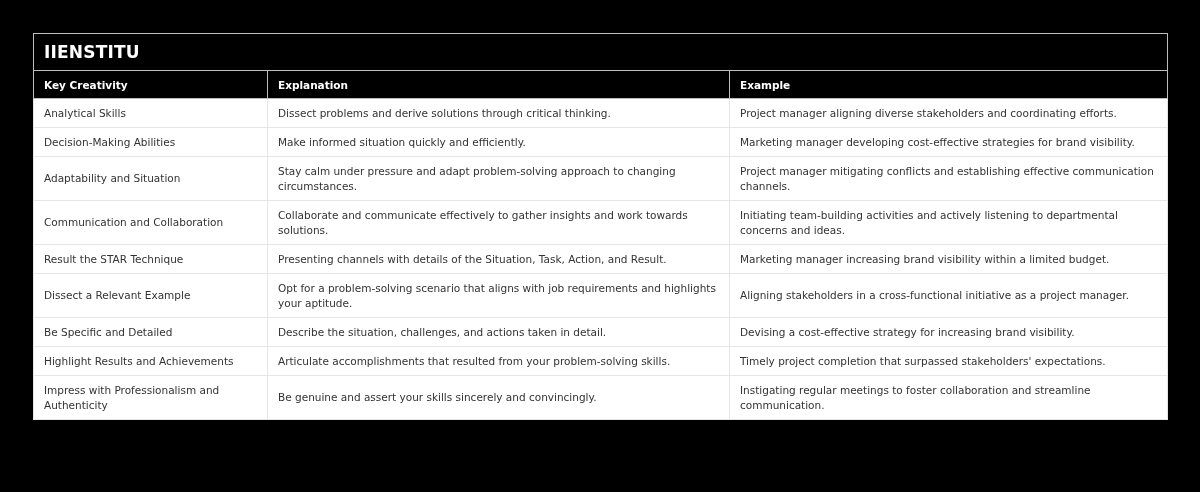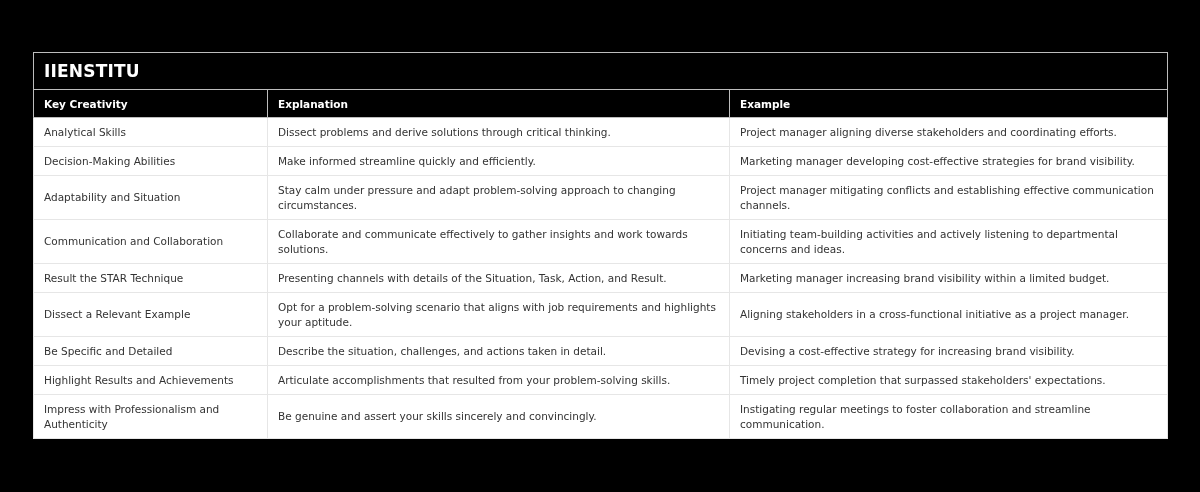--- a/index.html
+++ b/index.html
@@ -1,19 +1,19 @@
 <!DOCTYPE html>
 <html><head>
   <meta charset="utf-8">
   <style>
     html, body { margin: 0; padding: 0; background: #000; }
     body { width: 1200px; height: 492px; position: relative; overflow: hidden;
            font-family: "DejaVu Sans", "Liberation Sans", sans-serif; }
     .wrap { position: absolute; left: 33px; top: 33px; width: 1134px; }
-    table { border-collapse: collapse; width: 1134px; table-layout: fixed; background: #fff; margin-top: 19px; }
+    table { border-collapse: collapse; width: 1134px; table-layout: fixed; background: #fff; }
     .title-cell { background: #000; color: #fff; font-weight: bold; font-size: 17px;
                   padding: 0 10px; height: 36px; border: 1px solid #bdbdbd; text-align: left; letter-spacing: 0.2px; }
     th.col { background: #000; color: #fff; font-weight: bold; font-size: 10.5px; text-align: left;
              padding: 0 10px; height: 27px; border: 1px solid #bdbdbd; }
     td { font-size: 10.5px; color: #333; padding: 4px 10px; line-height: 14.5px;
          border: 1px solid #e6e6e6; vertical-align: middle; }
     tr.r1 td { height: 20px; }
     tr.r2 td { height: 35px; }
   </style>
 </head>
@@ -37,21 +37,21 @@
       </tr>
     </thead>
     <tbody id="tbody">
         <tr class="r1">
           <td>Analytical Skills</td>
           <td>Dissect problems and derive solutions through critical thinking.</td>
           <td>Project manager aligning diverse stakeholders and coordinating efforts.</td>
         </tr>
         <tr class="r1">
           <td>Decision-Making Abilities</td>
-          <td>Make informed streamline quickly and efficiently.</td>
+          <td>Make informed situation quickly and efficiently.</td>
           <td>Marketing manager developing cost-effective strategies for brand visibility.</td>
         </tr>
         <tr class="r2">
           <td>Adaptability and Situation</td>
           <td>Stay calm under pressure and adapt problem-solving approach to changing circumstances.</td>
           <td>Project manager mitigating conflicts and establishing effective communication channels.</td>
         </tr>
         <tr class="r2">
           <td>Communication and Collaboration</td>
           <td>Collaborate and communicate effectively to gather insights and work towards solutions.</td>

